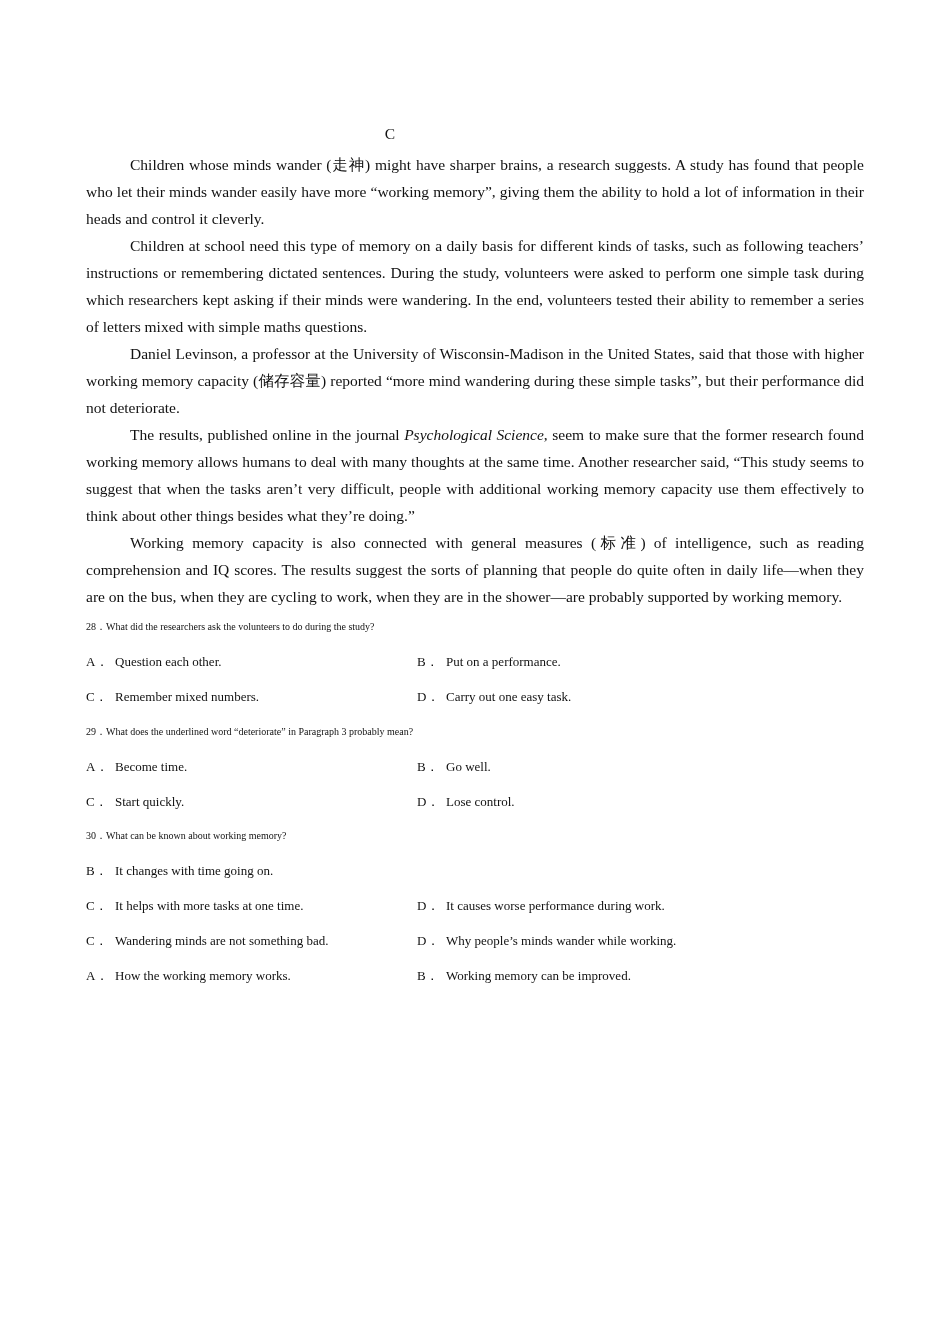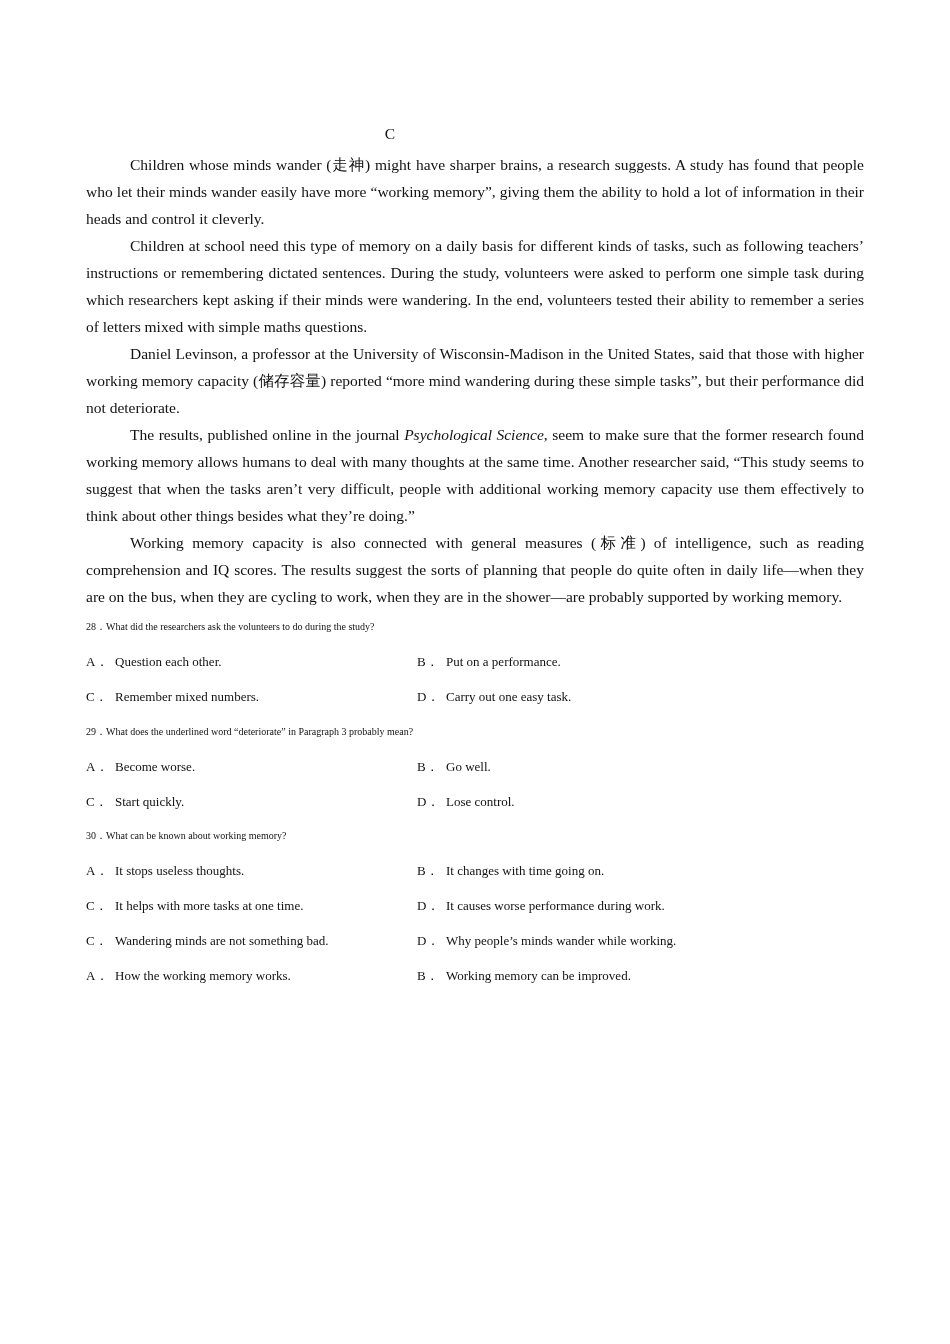--- a/index.html
+++ b/index.html
@@ -38,33 +38,32 @@
     </div>
     <div class="opts">
       <div class="opt left"><span class="lbl">C．</span><span>Remember mixed numbers.</span></div>
       <div class="opt"><span class="lbl">D．</span><span>Carry out one easy task.</span></div>
     </div>
   </div>
 
   <div class="question">
     <p class="q"><span class="num">29．</span><span>What does the underlined word “deteriorate” in Paragraph 3 probably mean?</span></p>
     <div class="opts">
-      <div class="opt left"><span class="lbl">A．</span><span>Become worse.</span></div>
+      <div class="opt left"><span class="lbl">A．</span><span>Become time.</span></div>
       <div class="opt"><span class="lbl">B．</span><span>Go well.</span></div>
     </div>
     <div class="opts">
       <div class="opt left"><span class="lbl">C．</span><span>Start quickly.</span></div>
       <div class="opt"><span class="lbl">D．</span><span>Lose control.</span></div>
     </div>
   </div>
 
   <div class="question">
     <p class="q"><span class="num">30．</span><span>What can be known about working memory?</span></p>
     <div class="opts">
-      <div class="opt left"><span class="lbl">A．</span><span>It stops useless thoughts.</span></div>
       <div class="opt"><span class="lbl">B．</span><span>It changes with time going on.</span></div>
     </div>
     <div class="opts">
       <div class="opt left"><span class="lbl">C．</span><span>It helps with more tasks at one time.</span></div>
       <div class="opt"><span class="lbl">D．</span><span>It causes worse performance during work.</span></div>
     </div>
   </div>
 
   <div class="question">
     <div class="opts">

